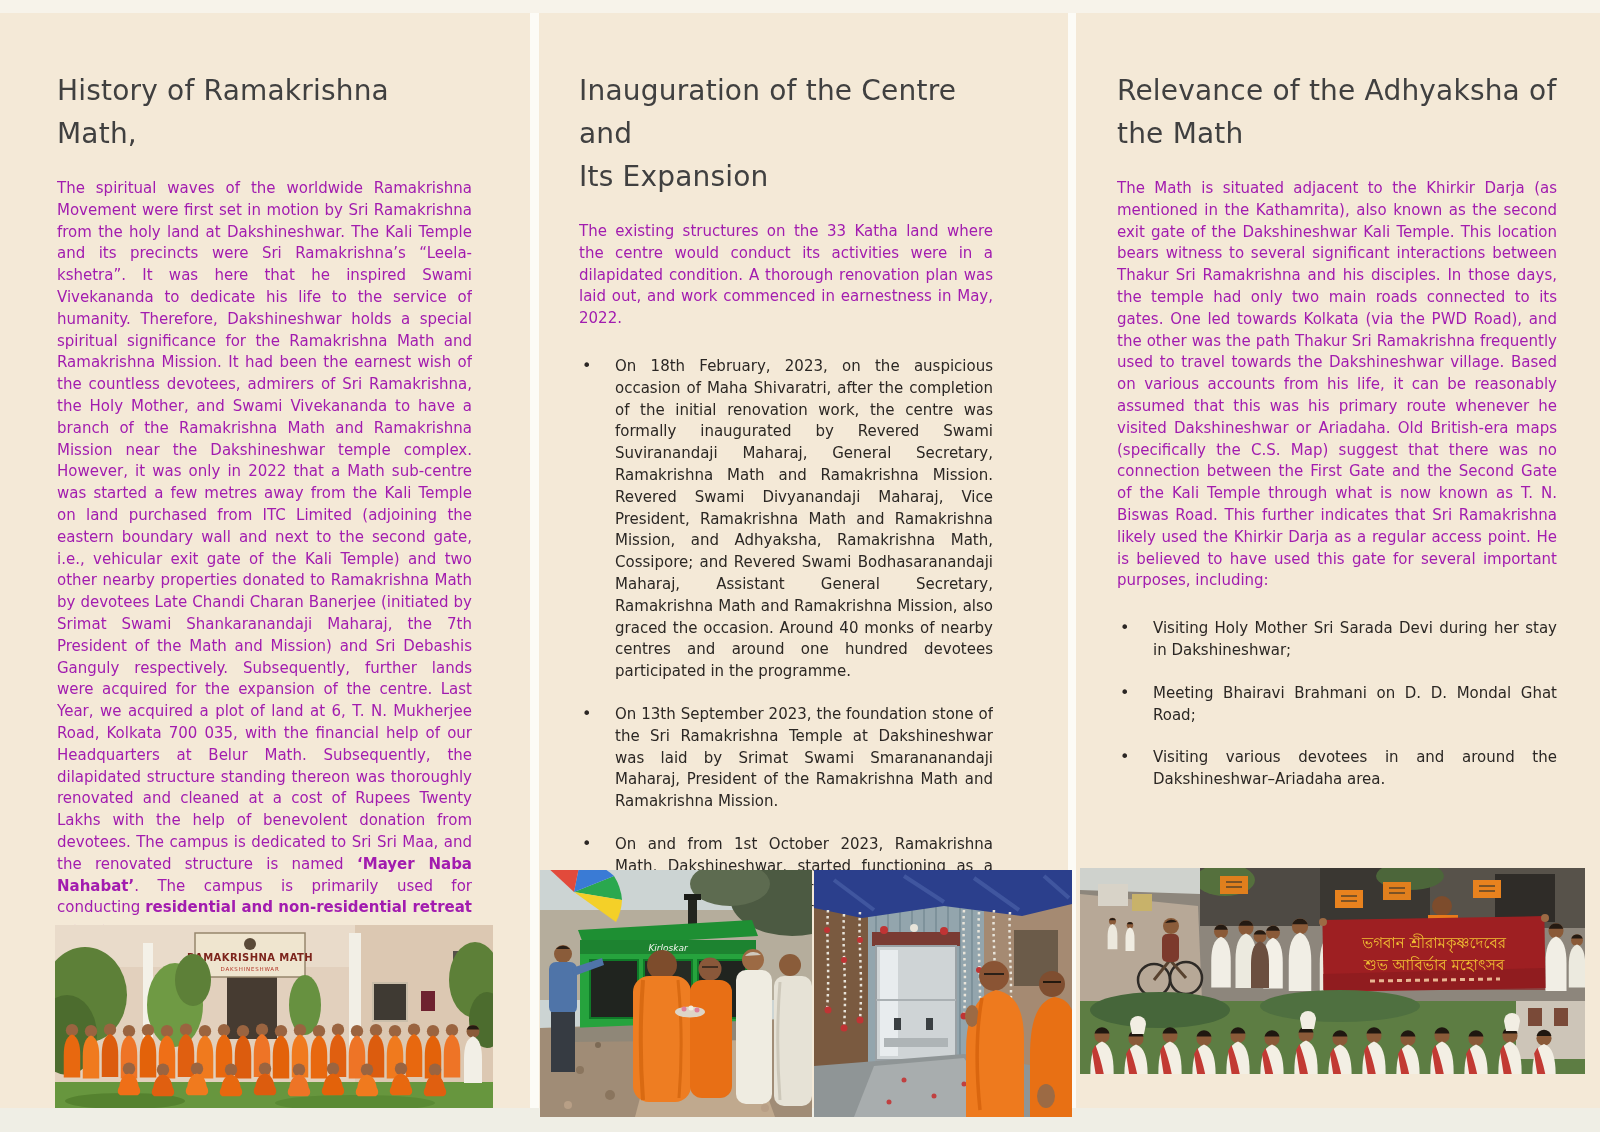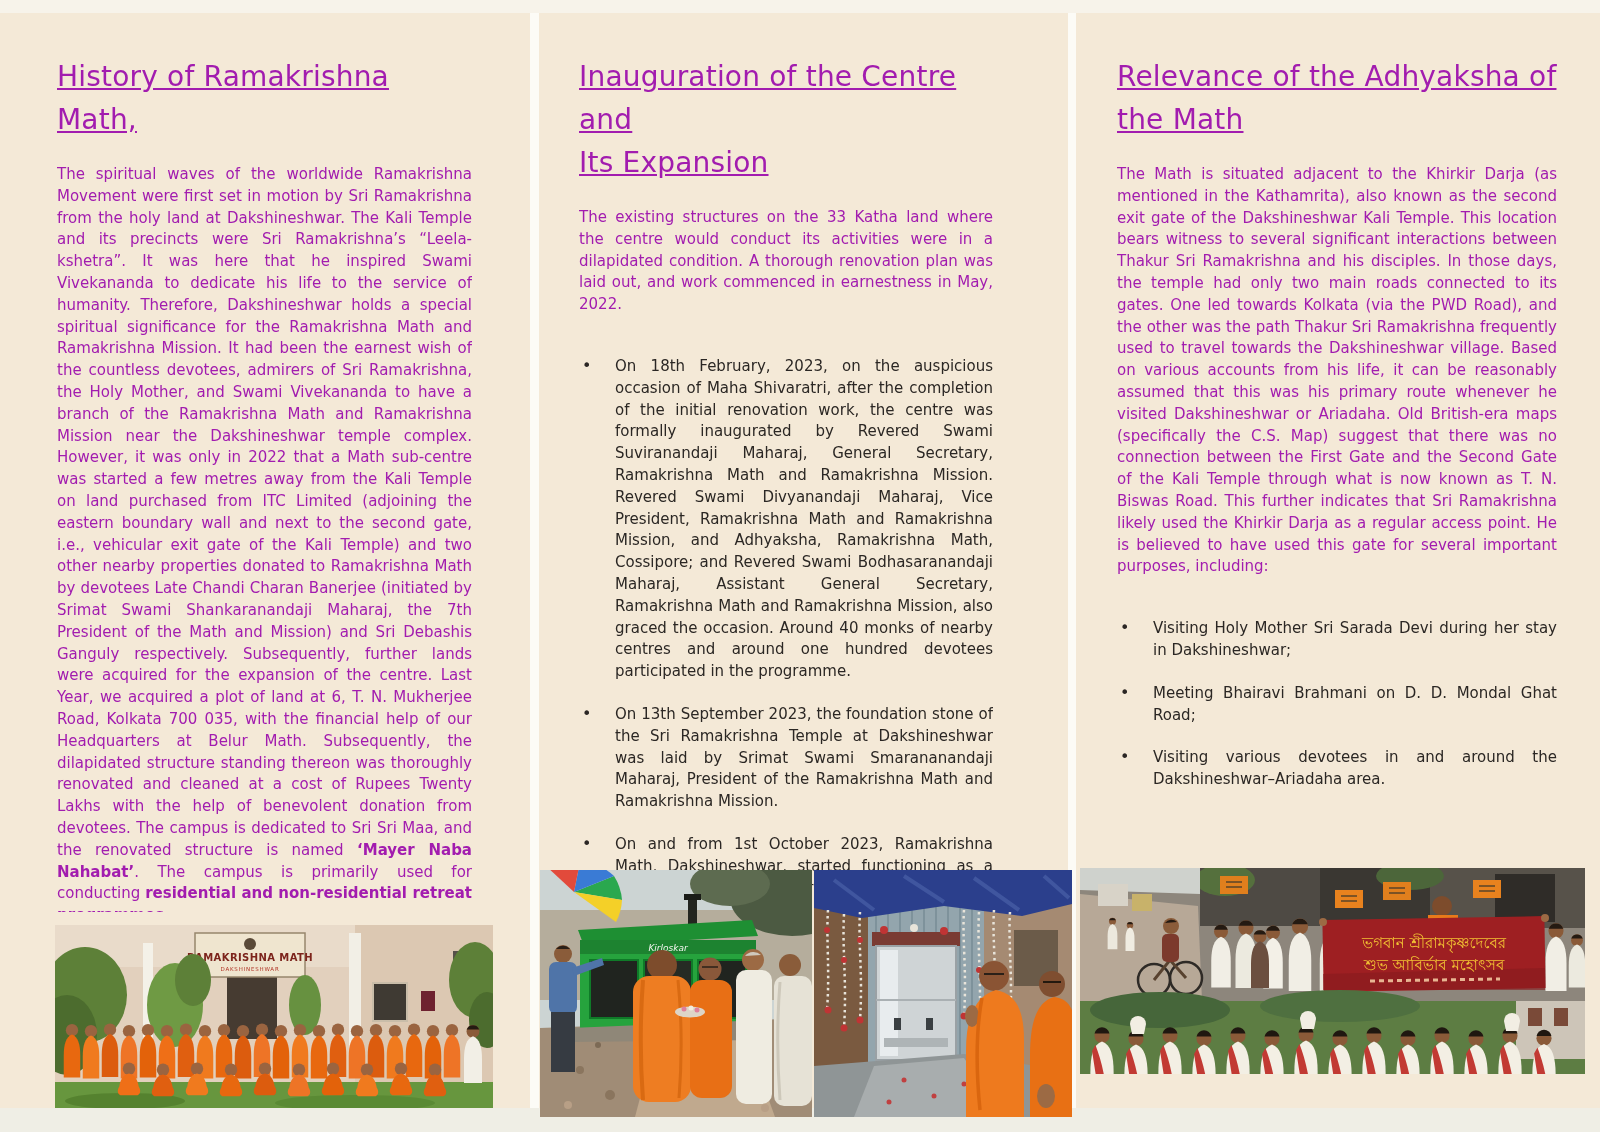--- a/index.html
+++ b/index.html
@@ -11,27 +11,27 @@
   }
   .strip-top{position:absolute;left:0;top:0;width:1600px;height:13px;background:#f7f3ea;}
   .strip-bottom{position:absolute;left:0;top:1108px;width:1600px;height:24px;background:#efeee5;z-index:1;}
   .divider{position:absolute;top:13px;bottom:0;background:#fcfbf6;z-index:0;}
   .divider.d1{left:530px;width:9px;}
   .divider.d2{left:1068px;width:8px;}
   .col{position:absolute;top:55px;z-index:1;}
   .col1{left:57px;width:415px;}
   .col2{left:579px;width:414px;}
   .col3{left:1117px;width:440px;}
-  .heading{font-size:28px;font-weight:400;line-height:43px;letter-spacing:.2px;color:#a21caf;margin:0 0 23px 0;text-decoration:underline;}
+  .heading{font-size:28px;font-weight:400;line-height:43px;letter-spacing:.2px;color:#404040;margin:14px 0 23px 0;}
   .heading span{display:block;}
   .body-text{font-size:15px;line-height:21.8px;text-align:justify;color:#a21caf;}
   .col1 .body-text{height:748px;overflow:hidden;}
   .col2 .flow, .col3 .flow{max-height:690px;overflow:hidden;}
   .b{font-weight:bold;}
-  ul.bullets{list-style:none;margin:40px 0 0 0;padding:0;}
+  ul.bullets{list-style:none;margin:26px 0 0 0;padding:0;}
   ul.bullets li{position:relative;padding-left:36px;margin:0 0 21px 0;font-size:15px;line-height:21.8px;text-align:justify;}
   ul.bullets li::before{content:"•";position:absolute;left:3px;top:-1px;font-size:16px;color:#2b2724;}
   .photo{position:absolute;z-index:2;overflow:hidden;}
   .photo svg{display:block;}
   .ph1{left:55px;top:925px;width:438px;height:183px;}
   .ph2{left:540px;top:870px;width:304px;height:247px;}
   .ph3{left:814px;top:870px;width:258px;height:247px;}
   .ph4{left:1080px;top:868px;width:505px;height:206px;}
 </style>
 </head>

